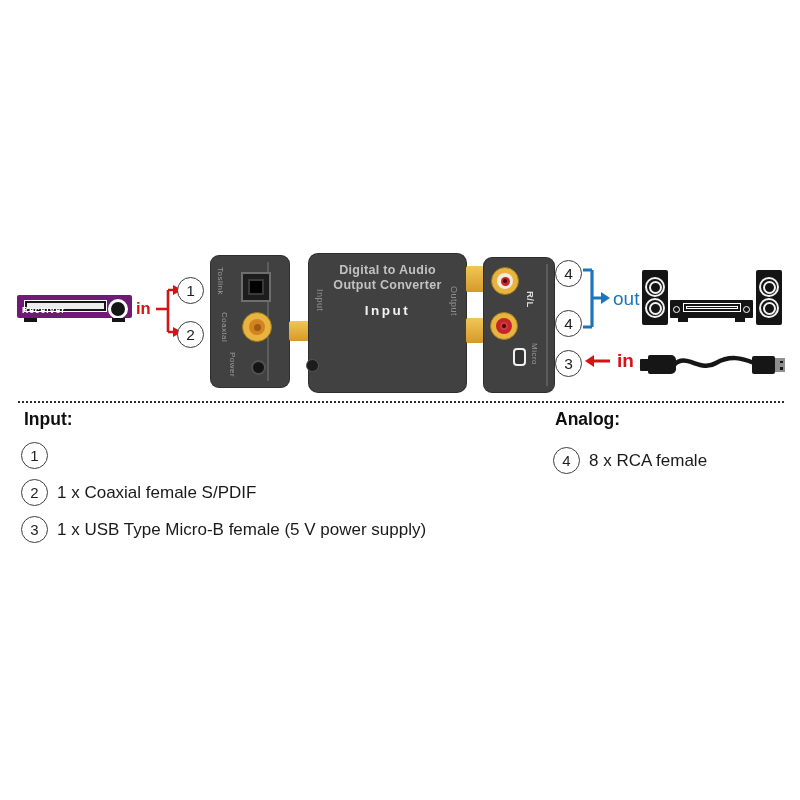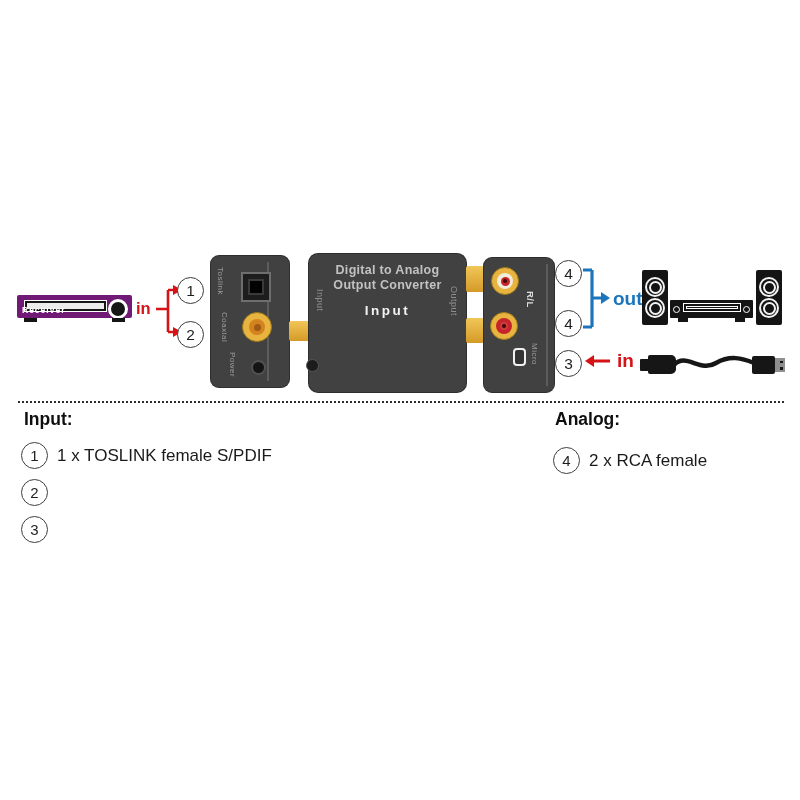--- a/index.html
+++ b/index.html
@@ -69,21 +69,21 @@
   .ampdot{position:absolute;top:6px;width:5px;height:5px;border:1px solid #fff;border-radius:50%;background:#141414;}
 
   
   .usb-part{position:absolute;background:#161616;}
   .usbmetal{position:absolute;left:775px;top:358px;width:10px;height:14px;background:#8f8f8f;}
   .usbhole{position:absolute;left:5px;width:3px;height:2.5px;background:#161616;}
 
   
   .flow-red{position:absolute;color:#d51317;font-weight:bold;font-size:16.5px;}
   .flow-red-big{position:absolute;color:#d51317;font-weight:bold;font-size:19px;}
-  .flow-blue{position:absolute;color:#1b75bc;font-weight:bold;font-size:19px;}
+  .flow-blue{position:absolute;color:#1b75bc;font-weight:normal;font-size:19px;}
 
   
   .sep{position:absolute;left:18px;top:401px;width:766px;border-top:2px dotted #2e2e2e;}
   .lhead{position:absolute;font-size:17.5px;font-weight:bold;color:#0f0f0f;}
   .lrow{position:absolute;display:flex;align-items:center;gap:9px;}
   .lco{width:25px;height:25px;border:1.4px solid #3f3f3f;border-radius:50%;background:#fff;
        display:flex;align-items:center;justify-content:center;font-size:15px;color:#1e1e1e;flex:0 0 auto;}
   .ltxt{font-size:17px;color:#1a1a1a;white-space:nowrap;}
 </style>
 </head>
@@ -122,21 +122,21 @@
           <div class="coax-in ring"></div>
         </div>
     </div>
     <div class="vtext" style="left:18px;top:97px;">Power</div>
     <div class="pwr"></div>
   </div>
 
   <div class="goldstub" style="left:289px;top:321px;width:20px;height:20px;"></div>
 
   <div class="mainbox">
-    <div class="ctitle" style="top:10px;">Digital to Analog</div>
+    <div class="ctitle" style="top:10px;">Digital to Audio</div>
     <div class="ctitle" style="top:25px;">Output Converter</div>
     <div class="vtext" style="left:7px;top:36px;font-size:9px;color:#909090;">Input</div>
     <div class="vtext" style="left:141px;top:33px;font-size:9px;color:#909090;">Output</div>
     <div class="logo">Input</div>
     <div class="led"></div>
   </div>
 
   <div class="goldstub" style="left:466px;top:266px;width:18px;height:26px;"></div>
   <div class="goldstub" style="left:466px;top:318px;width:18px;height:25px;"></div>
 
@@ -212,28 +212,29 @@
   <div class="usbmetal">
     <div class="usbhole" style="top:2.5px;"></div>
     <div class="usbhole" style="bottom:2.5px;"></div>
   </div>
 
   <div class="sep"></div>
 
   <div class="lhead" style="left:24px;top:409px;">Input:</div>
   <div class="lrow" style="left:21px;top:442px;">
     <span class="lco">1</span>
-    <span class="ltxt">1 x TOSLINK female S/PDIF</span>
   </div>
   <div class="lrow" style="left:21px;top:479px;">
     <span class="lco">2</span>
+    <span class="ltxt">1 x Coaxial female S/PDIF</span>
   </div>
   <div class="lrow" style="left:21px;top:516px;">
     <span class="lco">3</span>
+    <span class="ltxt">1 x USB Type Micro-B female (5 V power supply)</span>
   </div>
 
   <div class="lhead" style="left:555px;top:409px;">Analog:</div>
   <div class="lrow" style="left:553px;top:447px;">
     <span class="lco">4</span>
-    <span class="ltxt">2 x RCA female</span>
+    <span class="ltxt">8 x RCA female</span>
   </div>
 
 </div>
 
 </body></html>

